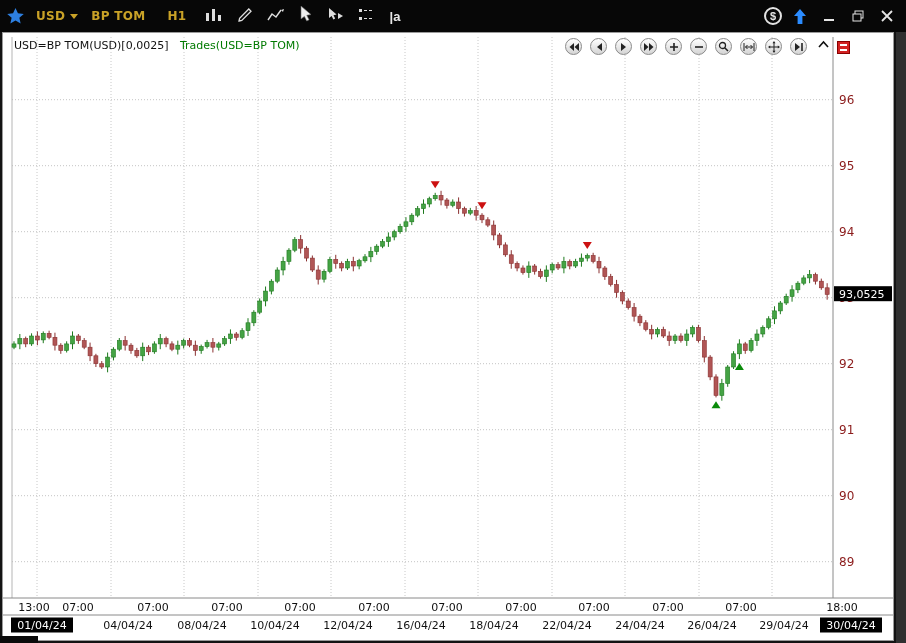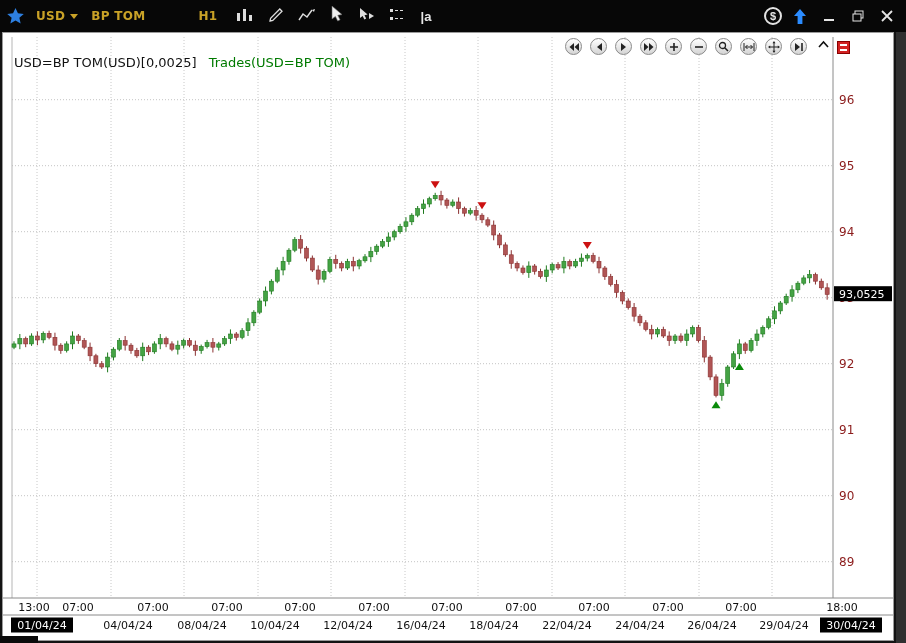--- a/index.html
+++ b/index.html
@@ -8,38 +8,38 @@
 
   
   .titlebar{position:absolute;left:0;top:0;width:906px;height:32px;background:#070707;
             display:flex;align-items:center;color:#ddd;box-sizing:border-box}
   .star{margin-left:7px;display:flex;align-items:center;cursor:pointer}
   .gold{color:#c9a227;font-weight:bold;font-size:12px;letter-spacing:.3px;cursor:pointer}
   .instrument{margin-left:12px;display:flex;align-items:center}
   .chev{display:inline-block;margin-left:5px;width:0;height:0;border-left:4px solid transparent;
         border-right:4px solid transparent;border-top:5px solid #c9a227}
   .pair{margin-left:13px}
-  .tf{margin-left:53px}
+  .tf{margin-left:22px}
   .tb-icons{margin-left:16px;display:flex;align-items:center;gap:11px}
   .tool-btn{background:none;border:none;padding:2px;display:flex;align-items:center;cursor:pointer}
   .texttool{color:#e8e8e8;font-size:13px;font-weight:bold}
   .spacer{flex:1}
   .dollar{width:18px;height:18px;border:2px solid #e3e3e3;border-radius:50%;color:#e3e3e3;
           font-size:11px;font-weight:bold;display:flex;align-items:center;justify-content:center;
           background:none;box-sizing:border-box;cursor:pointer;padding:0}
   .win-btn{width:22px;height:20px;display:flex;align-items:center;justify-content:center;
            background:none;border:none;padding:0;cursor:pointer}
   .right-cluster{display:flex;align-items:center;gap:7px;margin-right:8px}
 
   
   .chart-panel{position:absolute;left:2px;top:32px;width:892px;height:609px;background:#fff;
                border:1px solid #9b9b9b;box-sizing:border-box}
   #chart-svg-holder{position:absolute;left:0;top:0;width:890px;height:607px;cursor:crosshair}
   svg text{font-family:"DejaVu Sans",sans-serif}
-  .legend{position:absolute;left:11px;top:22px;font-size:13px;color:#111;white-space:nowrap;pointer-events:none}
+  .legend{position:absolute;left:11px;top:6px;font-size:11px;color:#111;white-space:nowrap;pointer-events:none}
   .legend .trades{color:#007a00;margin-left:8px}
   #nav-buttons{position:absolute;left:562px;top:5px;display:flex;gap:8px}
   .nav-btn{width:17px;height:17px;border-radius:50%;border:1px solid #8a8a8a;
            background:linear-gradient(#ffffff,#d4d4d4);display:flex;align-items:center;
            justify-content:center;cursor:pointer;box-sizing:border-box;padding:0}
   .nico{display:flex;align-items:center;justify-content:center;font-size:10px;color:#222;line-height:1}
   .scroll-up{position:absolute;left:813px;top:4px;width:15px;height:14px;display:flex;
              align-items:center;justify-content:center;cursor:pointer;background:none;border:none;padding:0}
   .red-icon{position:absolute;left:834px;top:8px;width:13px;height:13px;background:#d32222;
             border:1px solid #8a0000;box-sizing:border-box;cursor:pointer}

